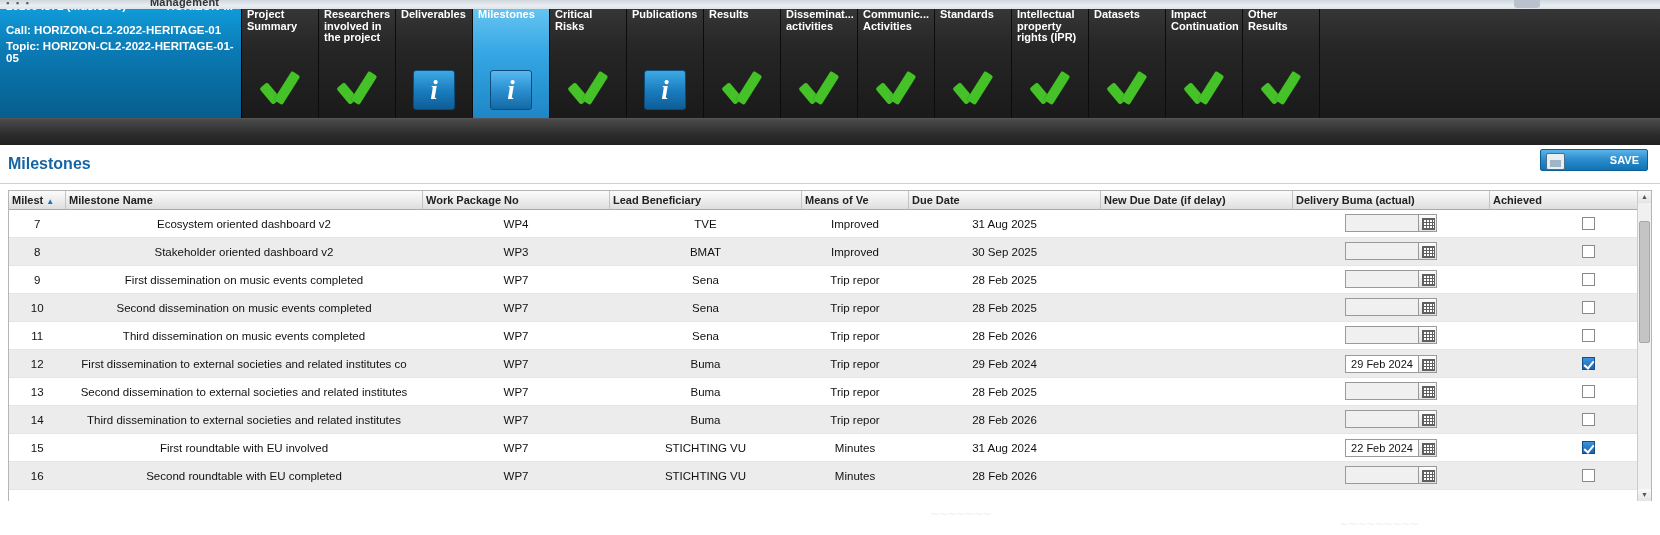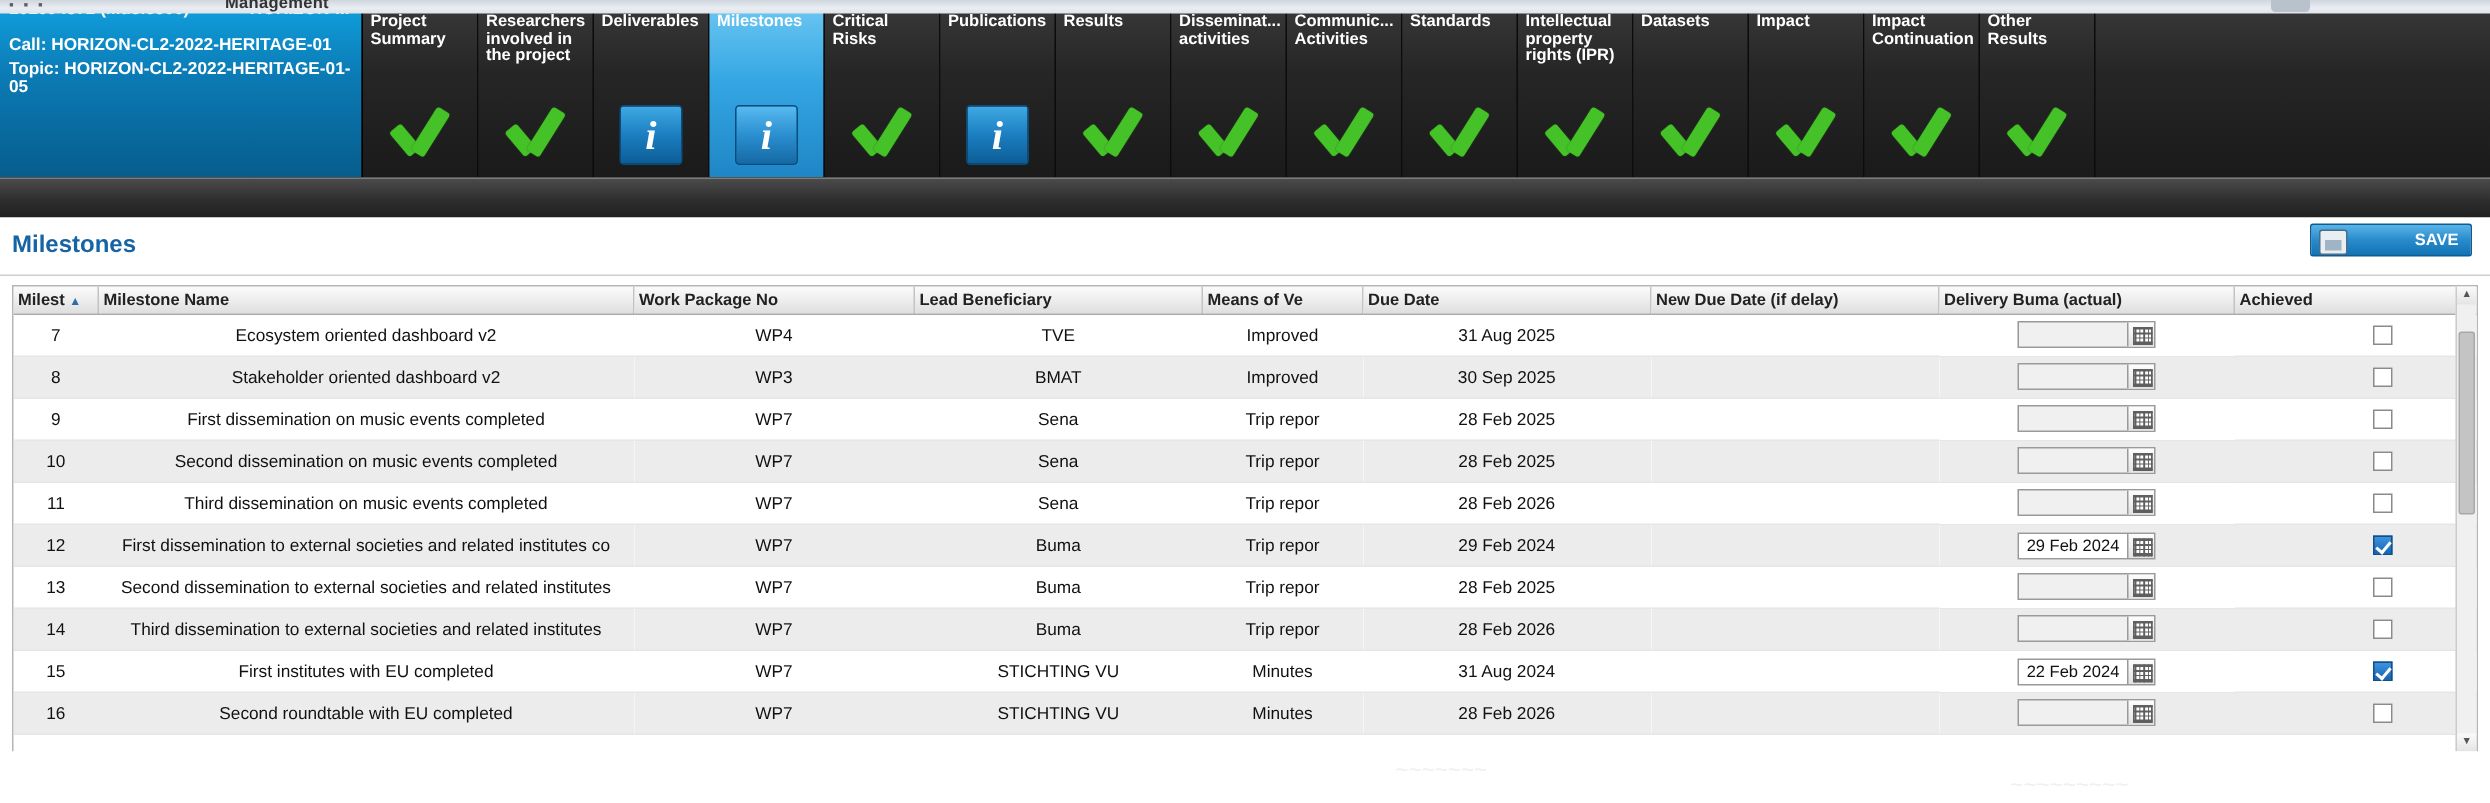--- a/index.html
+++ b/index.html
@@ -464,24 +464,20 @@
       <div class="tab">
         <span class="tab-label">Intellectual property rights (IPR)</span>
         <span class="status-icon"><span class="check-mark"></span></span>
       </div>
 
       <div class="tab">
         <span class="tab-label">Datasets</span>
         <span class="status-icon"><span class="check-mark"></span></span>
       </div>
 
-      <div class="tab">
-        <span class="tab-label">Impact</span>
-        <span class="status-icon"><span class="check-mark"></span></span>
-      </div>
 
       <div class="tab">
         <span class="tab-label">Impact Continuation</span>
         <span class="status-icon"><span class="check-mark"></span></span>
       </div>
 
       <div class="tab">
         <span class="tab-label">Other Results</span>
         <span class="status-icon"><span class="check-mark"></span></span>
       </div>
@@ -625,21 +621,21 @@
             <td class="col-due">28 Feb 2026</td>
             <td class="col-newdue"></td>
             <td class="col-deliv date-cell"><div class="date-input-wrap empty">
                 <span class="dtext"></span>
                 <span class="cal-btn"></span>
               </div></td>
             <td class="col-achieved"><span class="chk"></span></td>
           </tr>
           <tr class="odd">
             <td class="col-num">15</td>
-            <td class="col-name">First institutes with EU completed</td>
+            <td class="col-name">First roundtable with EU involved</td>
             <td class="col-wp">WP7</td>
             <td class="col-lead">STICHTING VU</td>
             <td class="col-means">Minutes</td>
             <td class="col-due">31 Aug 2024</td>
             <td class="col-newdue"></td>
             <td class="col-deliv date-cell"><div class="date-input-wrap">
                 <span class="dtext">22 Feb 2024</span>
                 <span class="cal-btn"></span>
               </div></td>
             <td class="col-achieved"><span class="chk checked"></span></td>

